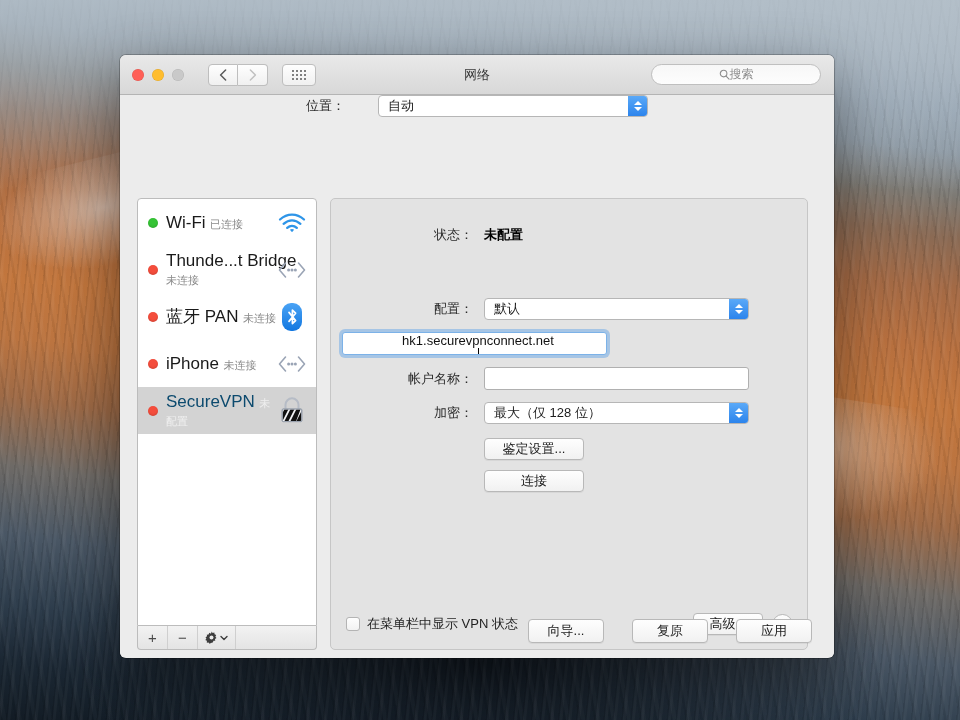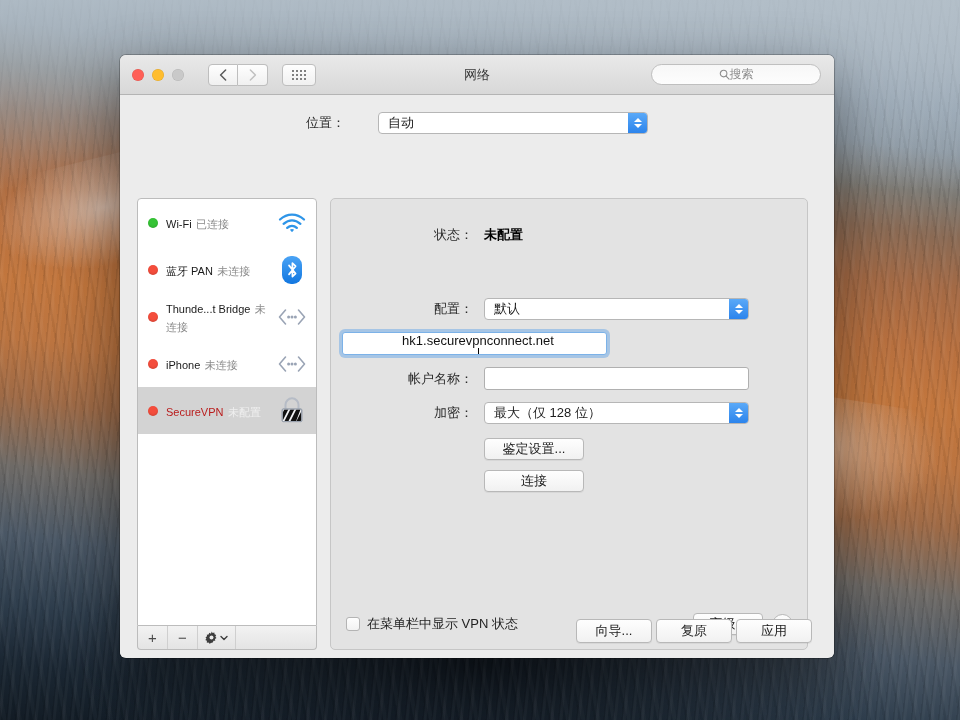--- a/index.html
+++ b/index.html
@@ -119,21 +119,20 @@
     display: flex; align-items: center; justify-content: center; 
   }
   .search-field .sicon { width: 11px; height: 11px; display:block; }
   .search-ph { font-size: 12px; color: #8d8d8d; }
 
   
   .win-body { position: relative; height: 562px; background: #ececec; }
 
   .location-row {
     display: flex; align-items: center; justify-content: center;
-    padding-top: 17px;
   }
   .loc-label { font-size: 13px; color: #2b2b2b; margin-right: 9px; }
   .popup {
     position: relative;
     height: 22px;
     background: #fff;
     border: 1px solid #b6b6b6;
     border-radius: 4px;
     display: flex; align-items: center;
     padding-left: 9px;
@@ -165,24 +164,24 @@
     display: flex; align-items: center;
     padding: 0 8px 0 10px;
     position: relative;
   }
   .svc.selected { background: #d3d3d3; }
   .svc .dot { width: 10px; height: 10px; border-radius: 50%; flex: 0 0 auto; margin-right: 8px; }
   .svc .dot.green { background: #35c335; box-shadow: inset 0 -1px 2px rgba(0,0,0,0.14); }
   .svc .dot.red   { background: #f44d3c; box-shadow: inset 0 -1px 2px rgba(0,0,0,0.14); }
   .svc .txt { flex: 1 1 auto; min-width: 0; }
   .svc .nm {
-    font-size: 11px; color: #1a1a1a; line-height: 16px;
+    font-size: 17px; color: #1a1a1a; line-height: 16px;
     white-space: nowrap; overflow: hidden;
   }
-  .svc.selected .nm { color: #b91c1c; }
+  .svc.selected .nm { color: #0c4a6e; }
   .svc .st { font-size: 11px; color: #8a8a8a; line-height: 14px; }
   .svc.selected .st { color: #efefef; }
   .svc .ic { width: 32px; height: 32px; flex: 0 0 auto; display: flex; align-items: center; justify-content: center; }
 
   .sb-toolbar {
     position: absolute; left: 17px; top: 531px;
     width: 180px; height: 24px;
     background: linear-gradient(180deg,#f2f2f2 0%,#e4e4e4 100%);
     border: 1px solid #bcbcbc; border-top: none;
     border-radius: 0 0 4px 4px;
@@ -267,21 +266,21 @@
     width: 21px; height: 21px; border-radius: 50%;
     background: linear-gradient(180deg,#fdfdfd 0%,#f0f0f0 100%);
     border: 1px solid #b8b8b8;
     margin-left: 9px;
     display: flex; align-items: center; justify-content: center;
     font-size: 12px; color: #3a7ad4; font-weight: bold;
   }
 
   .win-actions {
     position: absolute; right: 22px; bottom: 14px;
-    display: flex; gap: 4px; padding-left: 28px;
+    display: flex; gap: 28px; padding-left: 28px;
   }
   .win-actions .btn { height: 24px; min-width: 76px; }
 
   
   .bt-icon {
     width: 20px; height: 28px; border-radius: 9px;
     background: linear-gradient(180deg,#4aa3f5 0%,#1277e0 100%);
     display: flex; align-items: center; justify-content: center;
   }
 </style>
@@ -365,52 +364,52 @@
             <span class="nm">Wi-Fi</span>
             <span class="st">已连接</span>
           </span>
           <span class="ic">
             <svg width="28" height="22" viewBox="0 0 28 22">
               <path d="M2 7.5C5.6 4.2 9.6 2.6 14 2.6s8.4 1.6 12 4.9" fill="none" stroke="#2e95e8" stroke-width="2.3" stroke-linecap="round"></path>
               <path d="M5.6 11.8C8.2 9.5 11 8.3 14 8.3s5.8 1.2 8.4 3.5" fill="none" stroke="#2e95e8" stroke-width="2.3" stroke-linecap="round"></path>
               <path d="M9.2 15.9c1.5-1.4 3.1-2.1 4.8-2.1s3.3.7 4.8 2.1" fill="none" stroke="#2e95e8" stroke-width="2.3" stroke-linecap="round"></path>
               <path d="M14 20.2l-2.1-2.4c.6-.5 1.3-.8 2.1-.8s1.5.3 2.1.8z" fill="#2e95e8"></path>
             </svg>
-          </span>
-        </div>
-
-        <div class="svc">
-          <span class="dot red"></span>
-          <span class="txt">
-            <span class="nm">蓝牙 PAN</span>
-            <span class="st">未连接</span>
-          </span>
-          <span class="ic">
-            <span class="bt-icon">
-              <svg width="11" height="18" viewBox="0 0 11 18">
-                <path d="M2 4.4L8.6 12.6 5.4 15.6V2.2l3.2 3L2 13.4" fill="none" stroke="#fff" stroke-width="1.7" stroke-linecap="round" stroke-linejoin="round"></path>
-              </svg>
-            </span>
           </span>
         </div>
 
         <div class="svc">
           <span class="dot red"></span>
           <span class="txt">
             <span class="nm">Thunde...t Bridge</span>
             <span class="st">未连接</span>
           </span>
           <span class="ic">
             <svg width="30" height="18" viewBox="0 0 30 18">
               <path d="M8.5 2L2.5 9l6 7" fill="none" stroke="#9aa4b5" stroke-width="1.6" stroke-linecap="round" stroke-linejoin="round"></path>
               <path d="M21.5 2l6 7-6 7" fill="none" stroke="#9aa4b5" stroke-width="1.6" stroke-linecap="round" stroke-linejoin="round"></path>
               <circle cx="11.6" cy="9" r="1.5" fill="#9aa4b5"></circle>
               <circle cx="15" cy="9" r="1.5" fill="#9aa4b5"></circle>
               <circle cx="18.4" cy="9" r="1.5" fill="#9aa4b5"></circle>
             </svg>
+          </span>
+        </div>
+
+        <div class="svc">
+          <span class="dot red"></span>
+          <span class="txt">
+            <span class="nm">蓝牙 PAN</span>
+            <span class="st">未连接</span>
+          </span>
+          <span class="ic">
+            <span class="bt-icon">
+              <svg width="11" height="18" viewBox="0 0 11 18">
+                <path d="M2 4.4L8.6 12.6 5.4 15.6V2.2l3.2 3L2 13.4" fill="none" stroke="#fff" stroke-width="1.7" stroke-linecap="round" stroke-linejoin="round"></path>
+              </svg>
+            </span>
           </span>
         </div>
 
         <div class="svc">
           <span class="dot red"></span>
           <span class="txt">
             <span class="nm">iPhone</span>
             <span class="st">未连接</span>
           </span>
           <span class="ic">

